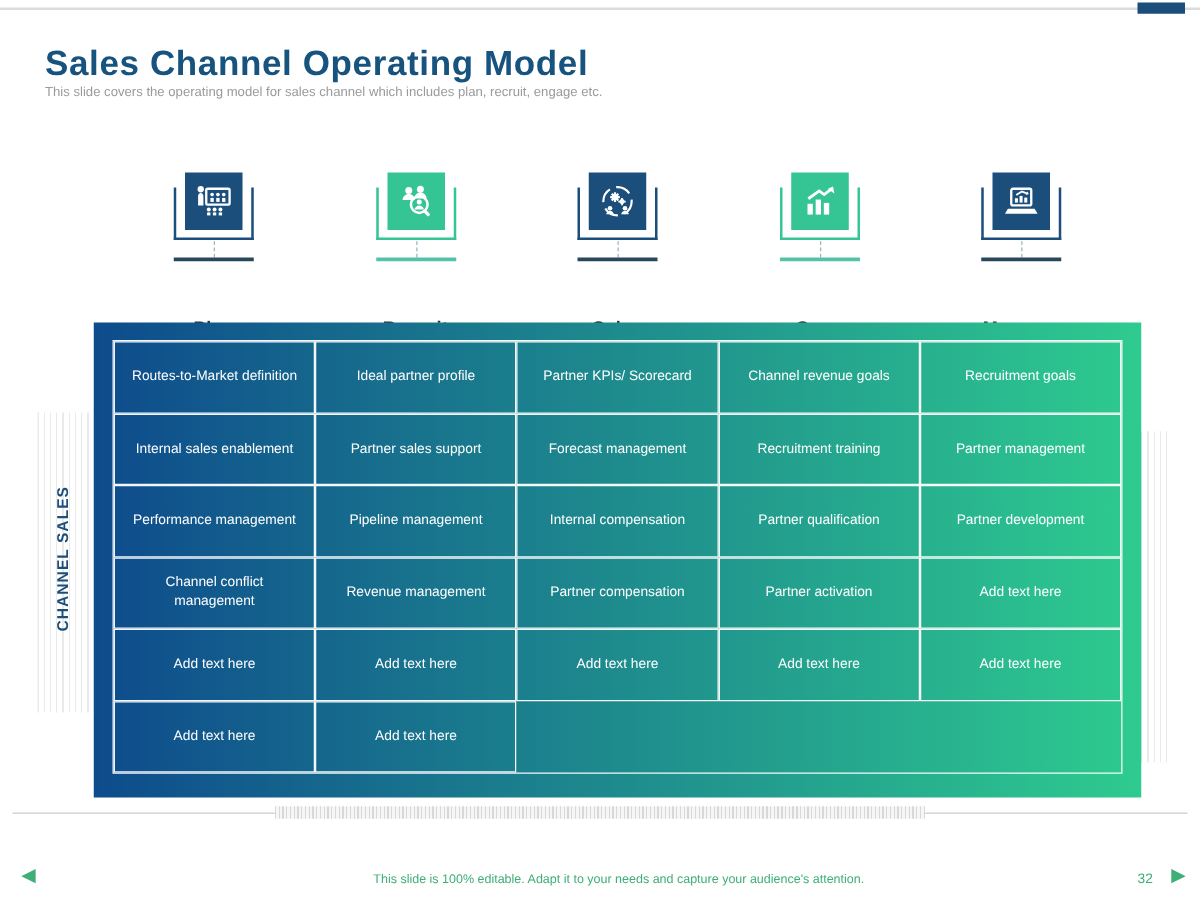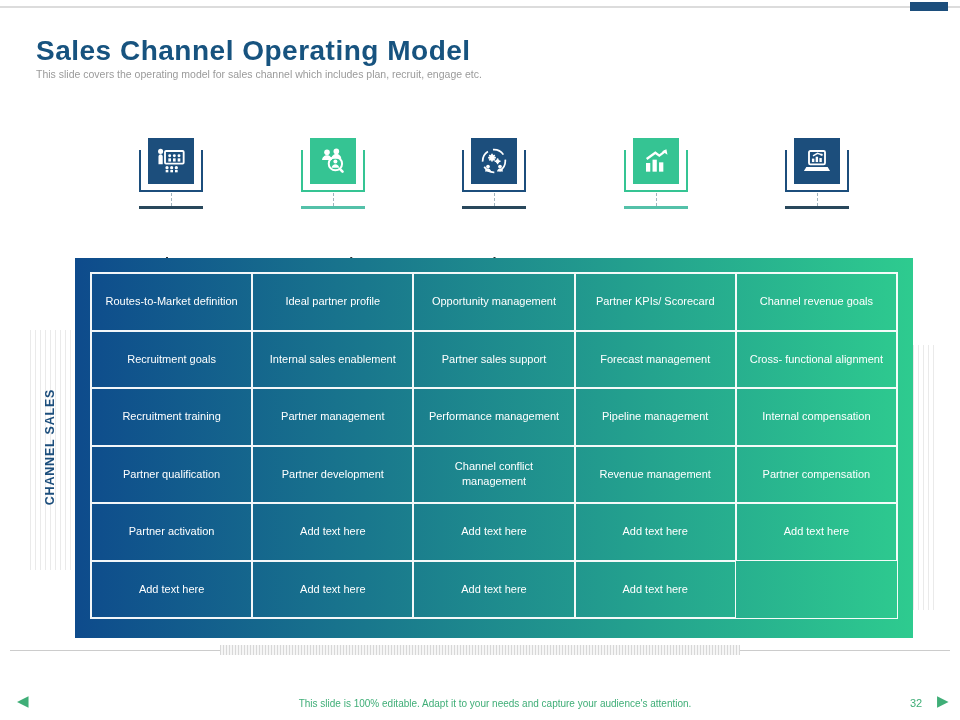--- a/index.html
+++ b/index.html
@@ -212,28 +212,26 @@
 
 <div class="stripes left"></div>
 <div class="stripes right"></div>
 
 <div class="side-label">CHANNEL SALES</div>
 
 <div class="table-wrap">
   <div class="grid">
       <div class="cell">Routes-to-Market definition</div>
       <div class="cell">Ideal partner profile</div>
-      <div class="cell">Opportunity management</div>
       <div class="cell">Partner KPIs/ Scorecard</div>
       <div class="cell">Channel revenue goals</div>
       <div class="cell">Recruitment goals</div>
       <div class="cell">Internal sales enablement</div>
       <div class="cell">Partner sales support</div>
       <div class="cell">Forecast management</div>
-      <div class="cell">Cross- functional alignment</div>
       <div class="cell">Recruitment training</div>
       <div class="cell">Partner management</div>
       <div class="cell">Performance management</div>
       <div class="cell">Pipeline management</div>
       <div class="cell">Internal compensation</div>
       <div class="cell">Partner qualification</div>
       <div class="cell">Partner development</div>
       <div class="cell">Channel conflict management</div>
       <div class="cell">Revenue management</div>
       <div class="cell">Partner compensation</div>

